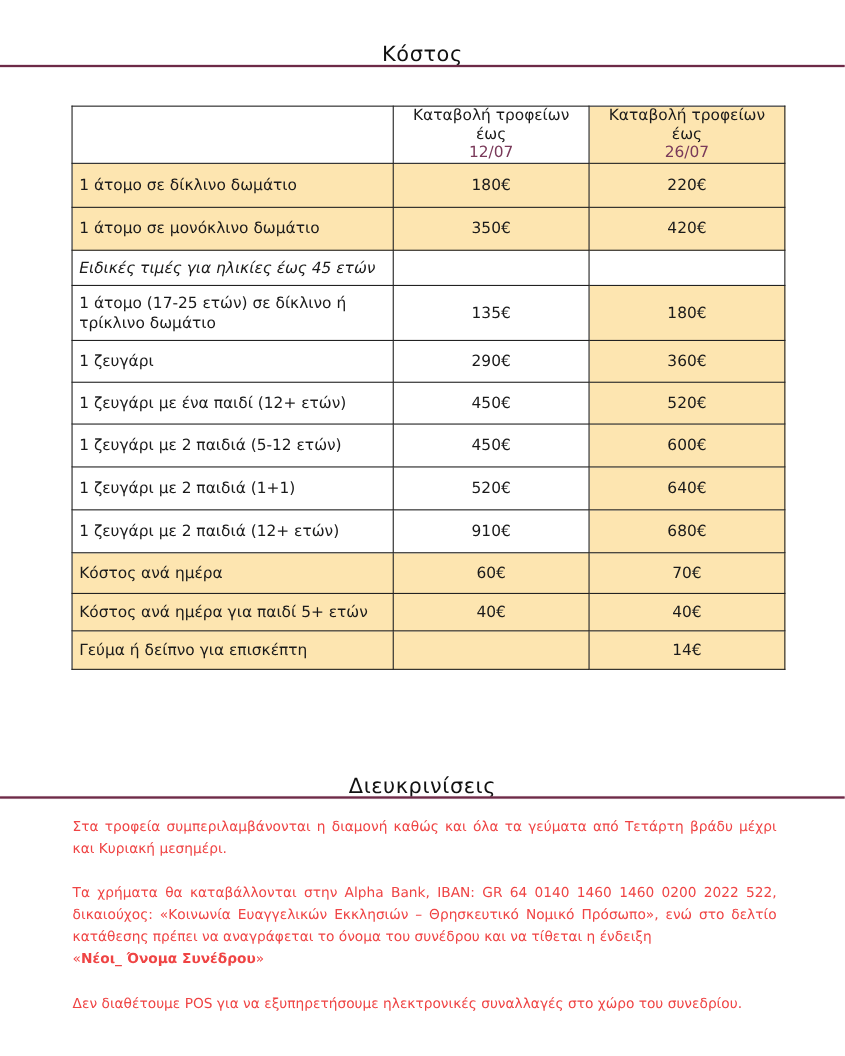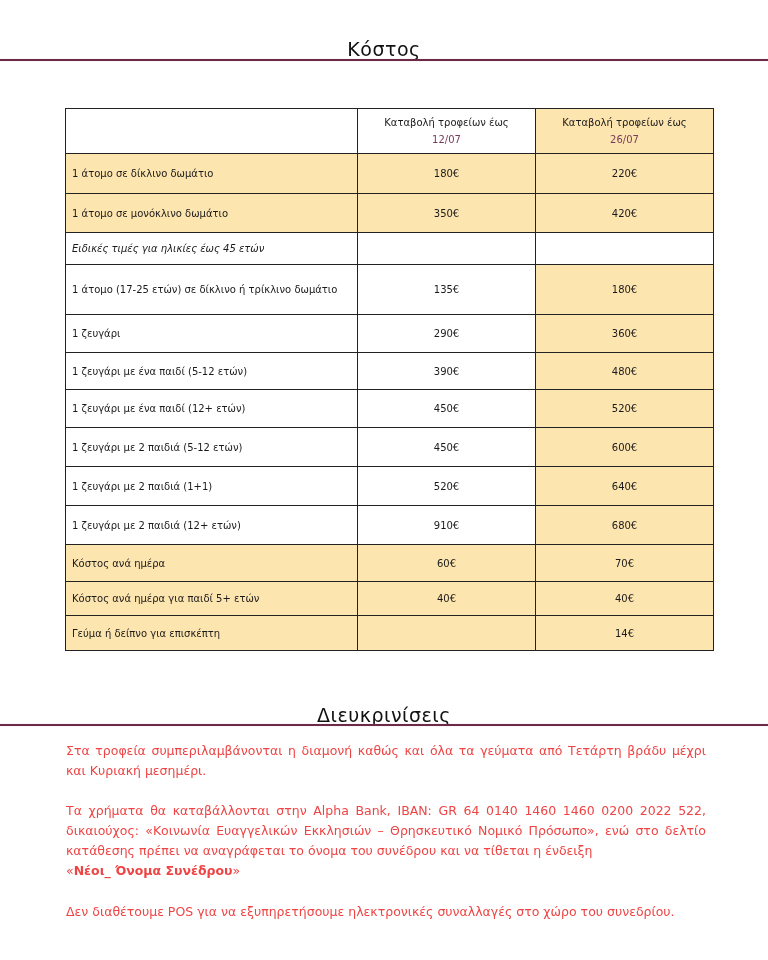--- a/index.html
+++ b/index.html
@@ -6,22 +6,22 @@
   body { width:768px; height:960px; position:relative; overflow:hidden;
          font-family:"DejaVu Sans", "Liberation Sans", sans-serif; color:#1a1a1a; }
   .section-title {
     position:absolute; left:0; width:768px; text-align:center;
     font-family:"DejaVu Sans", sans-serif; font-size:19px; letter-spacing:0.5px;
     color:#111; font-weight:normal;
   }
   .rule { position:absolute; left:0; width:768px; height:2px; background:#6d2a47;
           box-shadow:0 0 1px #c9a0b2; }
   table.cost {
-    position:absolute; left:65px; top:108px; width:648px;
-    border-collapse:collapse; font-size:10px; table-layout:fixed;
+    position:absolute; left:65px; top:96px; width:648px;
+    border-collapse:collapse; font-size:14px; table-layout:fixed;
   }
   table.cost td { border:1.5px solid #222; padding:0 6px; vertical-align:middle; }
   table.cost col.c1 { width:292px; }
   table.cost col.c2 { width:178px; }
   table.cost col.c3 { width:178px; }
   .hl { background:#fde5b0; }
   .num { text-align:center; }
   .hdr { text-align:center; line-height:17px; }
   .hdr .date { color:#7a3a5a; display:block; }
   .ital { font-style:italic; }
@@ -71,25 +71,20 @@
   <tr style="height:50px;">
     <td style="line-height:18px;">1 άτομο (17-25 ετών) σε δίκλινο ή τρίκλινο δωμάτιο</td>
     <td class="num">135€</td>
     <td class="num hl">180€</td>
   </tr>
   <tr style="height:38px;">
     <td>1 ζευγάρι</td>
     <td class="num">290€</td>
     <td class="num hl">360€</td>
   </tr>
-  <tr style="height:37px;">
-    <td>1 ζευγάρι με ένα παιδί (5-12 ετών)</td>
-    <td class="num">390€</td>
-    <td class="num hl">480€</td>
-  </tr>
   <tr style="height:38px;margin-left:28px;">
     <td>1 ζευγάρι με ένα παιδί (12+ ετών)</td>
     <td class="num">450€</td>
     <td class="num hl">520€</td>
   </tr>
   <tr style="height:39px;">
     <td>1 ζευγάρι με 2 παιδιά (5-12 ετών)</td>
     <td class="num">450€</td>
     <td class="num hl">600€</td>
   </tr>

